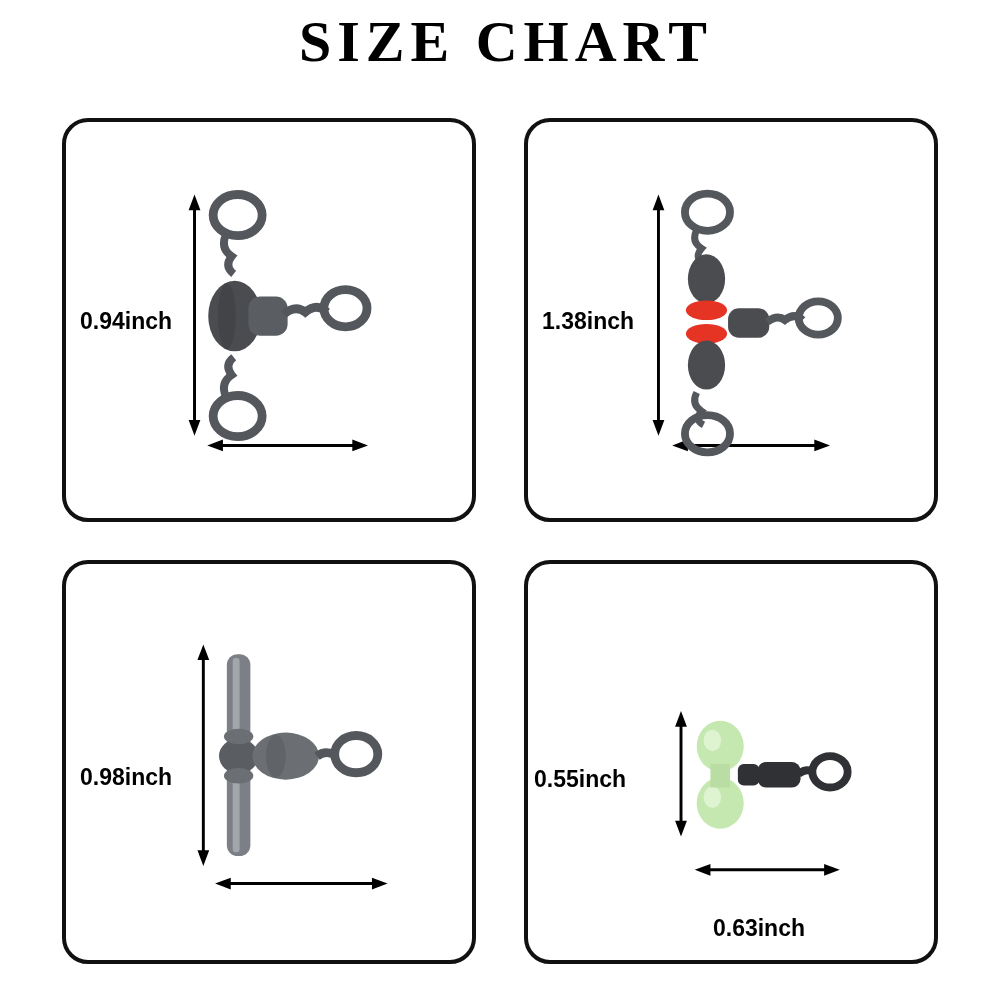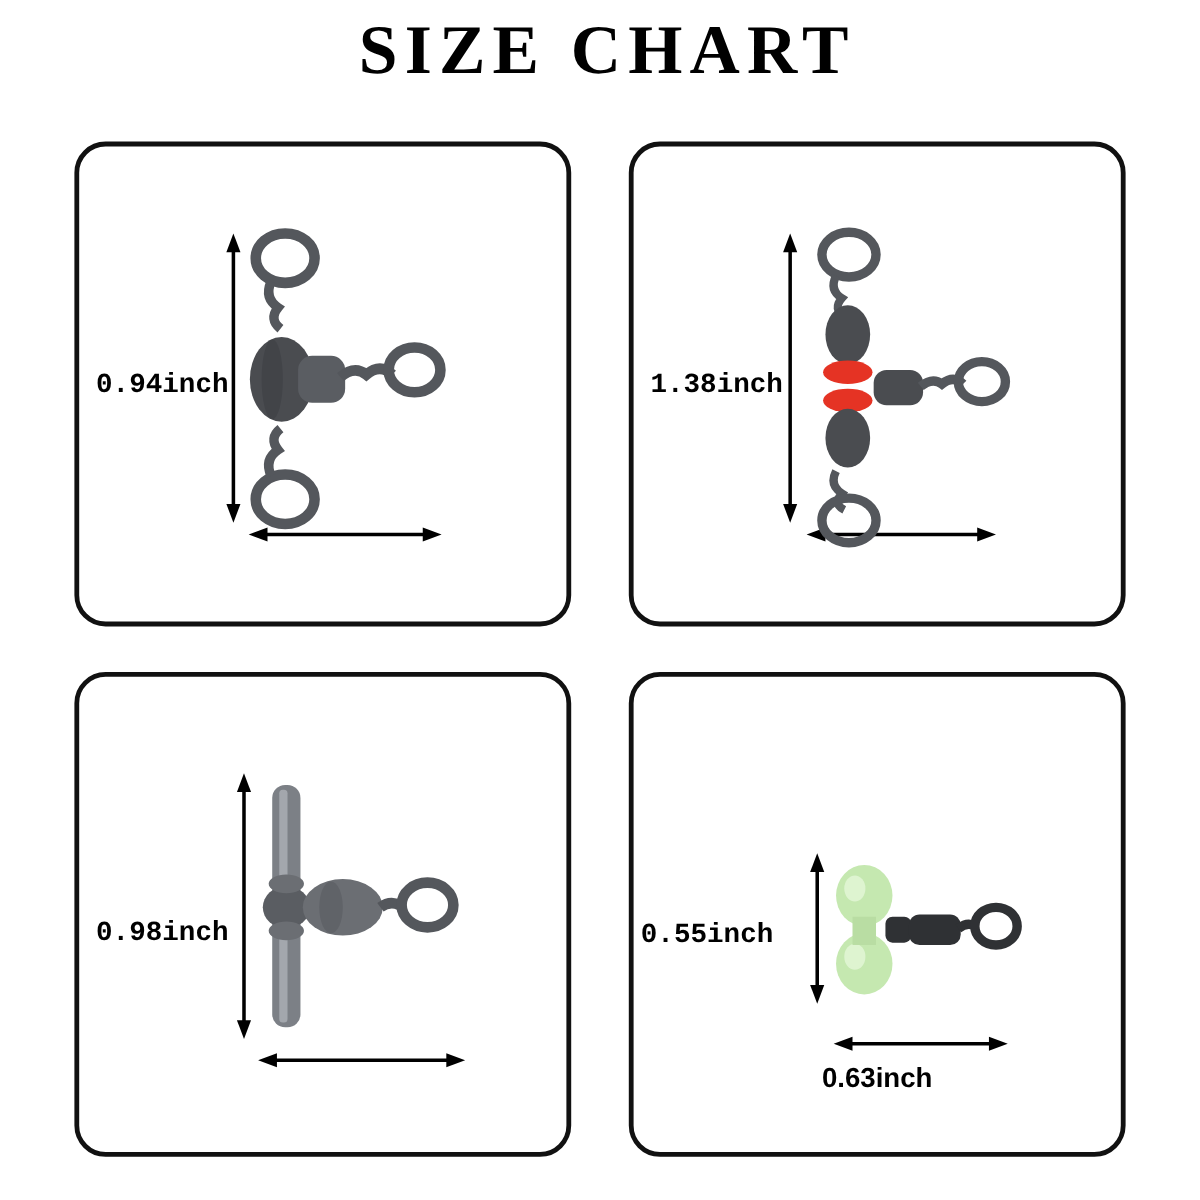--- a/index.html
+++ b/index.html
@@ -45,21 +45,21 @@
   }
   
   .dim-label {
     position: absolute;
     font-family: "Liberation Sans", sans-serif;
     font-weight: bold;
     font-size: 23px;
     color: #000000;
     white-space: nowrap;
   }
-  .v-label { left: 14px; font-family: Liberation Mono, monospace; }
+  .v-label { left: 14px; }
   .h-label { bottom: 22px; width: 100%; text-align: center; }
 
   svg.figure {
     position: absolute;
     inset: 0;
     width: 100%;
     height: 100%;
   }
 </style>
 </head>
@@ -187,16 +187,16 @@
         <ellipse cx="188" cy="238" rx="9" ry="11" fill="#e4f6d8" opacity="0.8"></ellipse>
         <rect x="186" y="204" width="20" height="24" fill="#b9dda3"></rect>
 
         <rect x="214" y="204" width="22" height="22" rx="6" fill="#2f3134"></rect>
         <rect x="234" y="202" width="44" height="26" rx="9" fill="#2f3134"></rect>
         <path d="M276,214 q8,-6 14,-2" fill="none" stroke="#2f3134" stroke-width="8"></path>
         <ellipse cx="308" cy="212" rx="18" ry="16" fill="none" stroke="#2f3134" stroke-width="8"></ellipse>
       </g>
     </svg>
     <div class="dim-label v-label" style="top:202px; left:6px;">0.55inch</div>
-    <div class="dim-label h-label" style="bottom:48px;">0.63inch</div>
+    <div class="dim-label h-label" style="bottom:18px;margin-left:28px;">0.63inch</div>
   </div>
 
 </div>
 
 </body></html>

